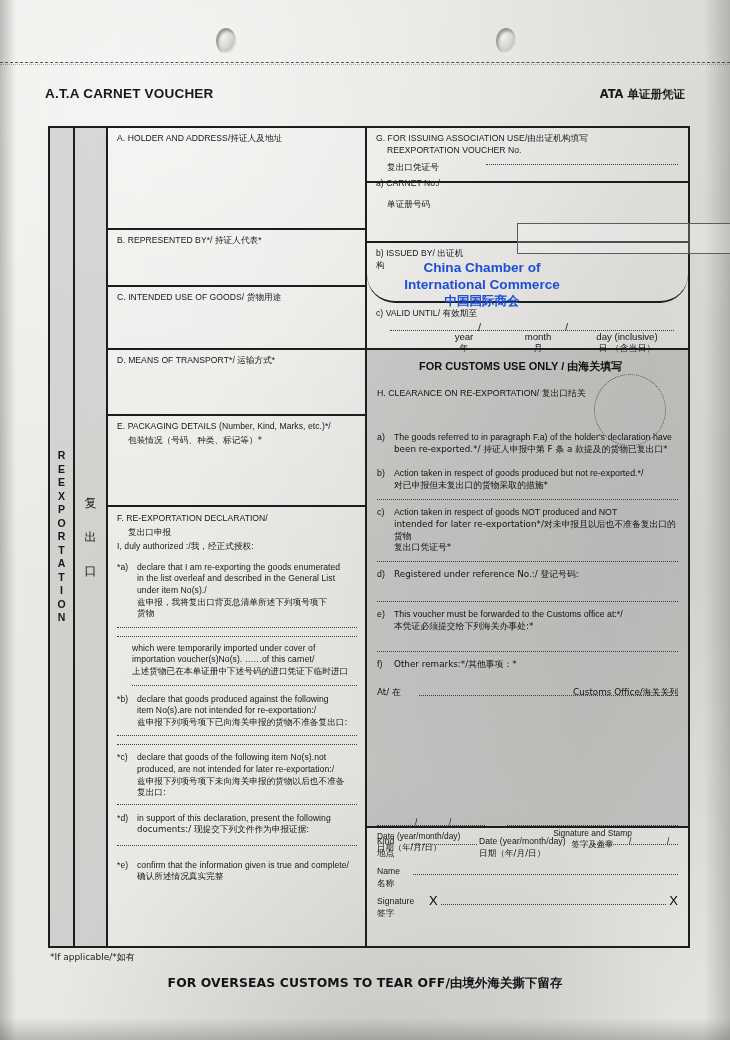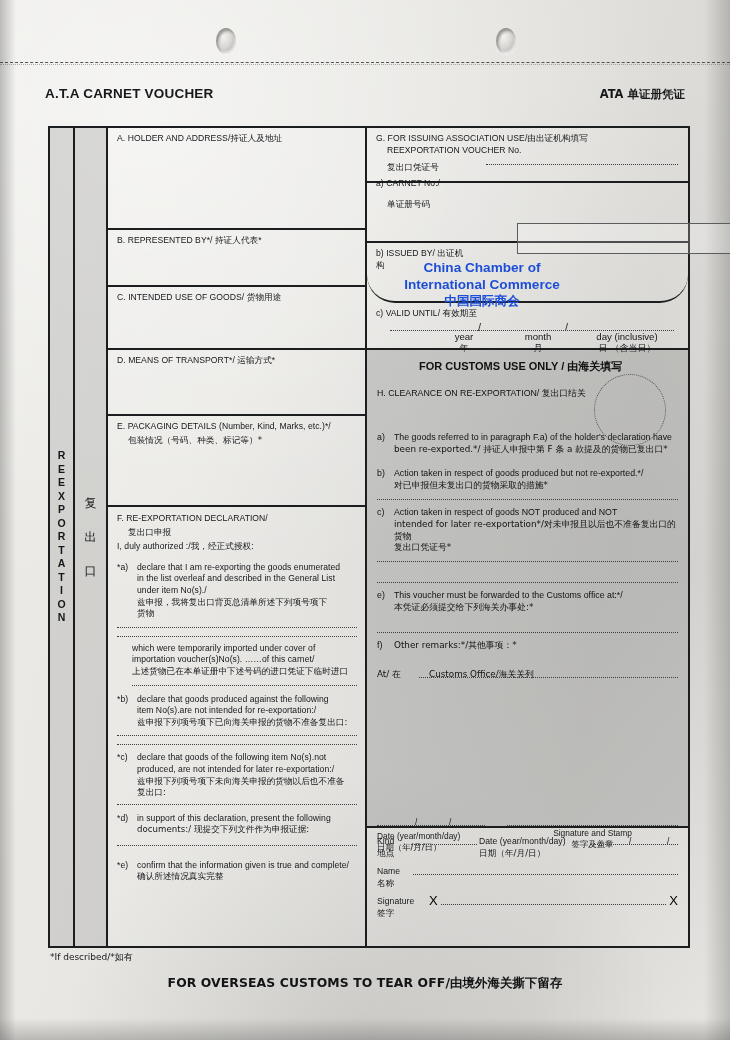--- a/index.html
+++ b/index.html
@@ -330,39 +330,42 @@
 
       <div class="cust-i" style="margin-top:7px;">
         <span class="n">c)</span><span class="bd">
           <span>Action taken in respect of goods NOT produced and NOT</span><br>
           <span class="cn">intended for later re-exportation*/对未申报且以后也不准备复出口的货物</span><br>
           <span class="cn">复出口凭证号*</span>
         </span>
       </div>
       <div class="dots" style="margin-top:7px;"></div>
 
+      <div class="cust-i" style="margin-top:7px;">
+        <span class="n">d)</span><span class="bd cn">Registered under reference No.:/ 登记号码:</span>
+      </div>
       <div class="dots" style="margin-top:20px;"></div>
 
       <div class="cust-i" style="margin-top:7px;">
         <span class="n">e)</span><span class="bd">
           <span>This voucher must be forwarded to the Customs office at:*/</span><br>
           <span class="cn">本凭证必须提交给下列海关办事处:*</span>
         </span>
       </div>
       <div class="dots" style="margin-top:18px;"></div>
 
       <div class="cust-i" style="margin-top:7px;">
         <span class="n">f)</span><span class="bd cn">Other remarks:*/其他事项：*</span>
       </div>
 
       <div style="position:relative; margin-top:17px;">
         <span class="cust-i cn" style="position:absolute; left:0; top:0;">At/  在</span>
         <div style="position:absolute; left:42px; right:0; top:8px; border-bottom:1.5px dotted #3b3d40;"></div>
       </div>
-      <div class="cust-i cn" style="margin-top:12px; margin-left:52px;">Customs Office/海关关列</div>
+      <div class="cust-i cn" style="margin-top:12px; margin-left:52px;text-align:right;">Customs Office/海关关列</div>
 
       <div id="stampcirc"></div>
 
       <div class="sigrow">
         <div class="sigL">
           <div style="position:relative; height:11px;">
             <div style="position:absolute; left:0; right:0; top:7px; border-bottom:1.5px dotted #3b3d40;"></div>
             <span class="tiny" style="position:absolute; left:38px; top:-1px;">/</span>
             <span class="tiny" style="position:absolute; left:72px; top:-1px;">/</span>
           </div>
@@ -400,14 +403,14 @@
         <span style="position:absolute; left:52px; top:-3px; font-size:13px;">X</span>
         <div style="position:absolute; left:64px; right:12px; top:8px; border-bottom:1.5px dotted #3b3d40;"></div>
         <span style="position:absolute; right:0; top:-3px; font-size:13px;">X</span>
         <span class="lbl cn" style="position:absolute; left:0; top:12px;">签字</span>
       </div>
     </div>
 
   </div>
 </div>
 
-<div id="ifapp" class="cn">*If described/*如有</div>
+<div id="ifapp" class="cn">*If applicable/*如有</div>
 <div id="foot" class="cn">FOR OVERSEAS CUSTOMS TO TEAR OFF/由境外海关撕下留存</div>
 
 </body></html>

